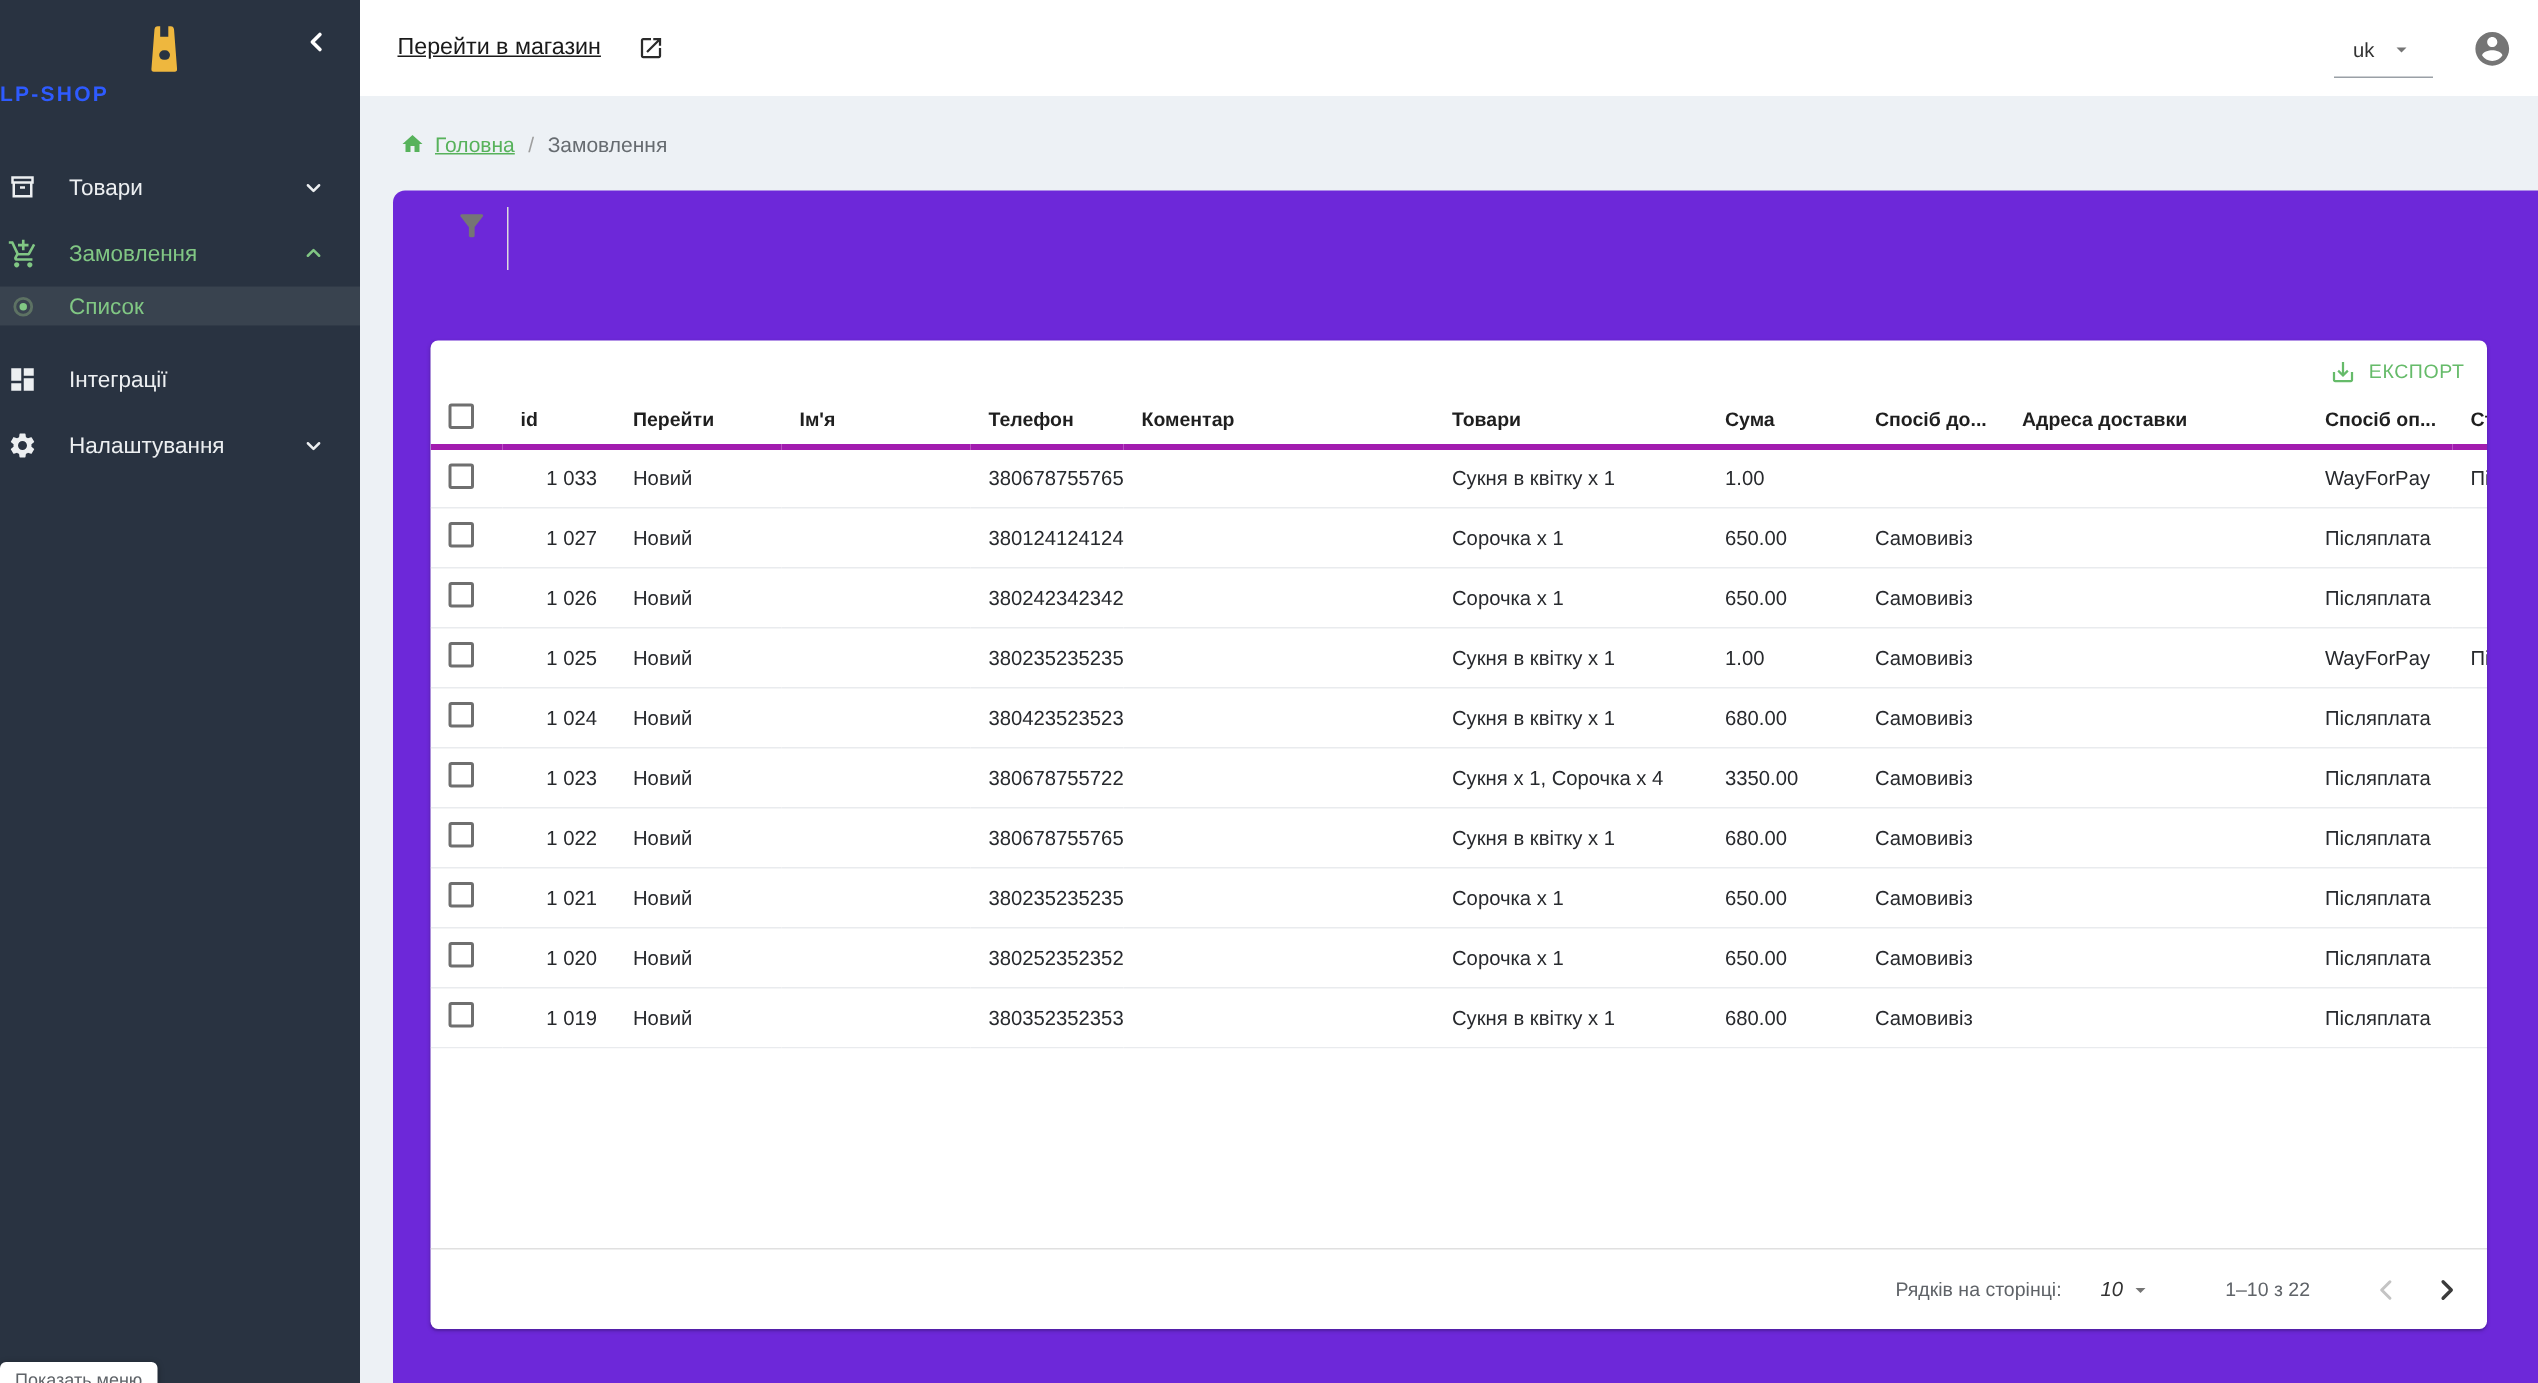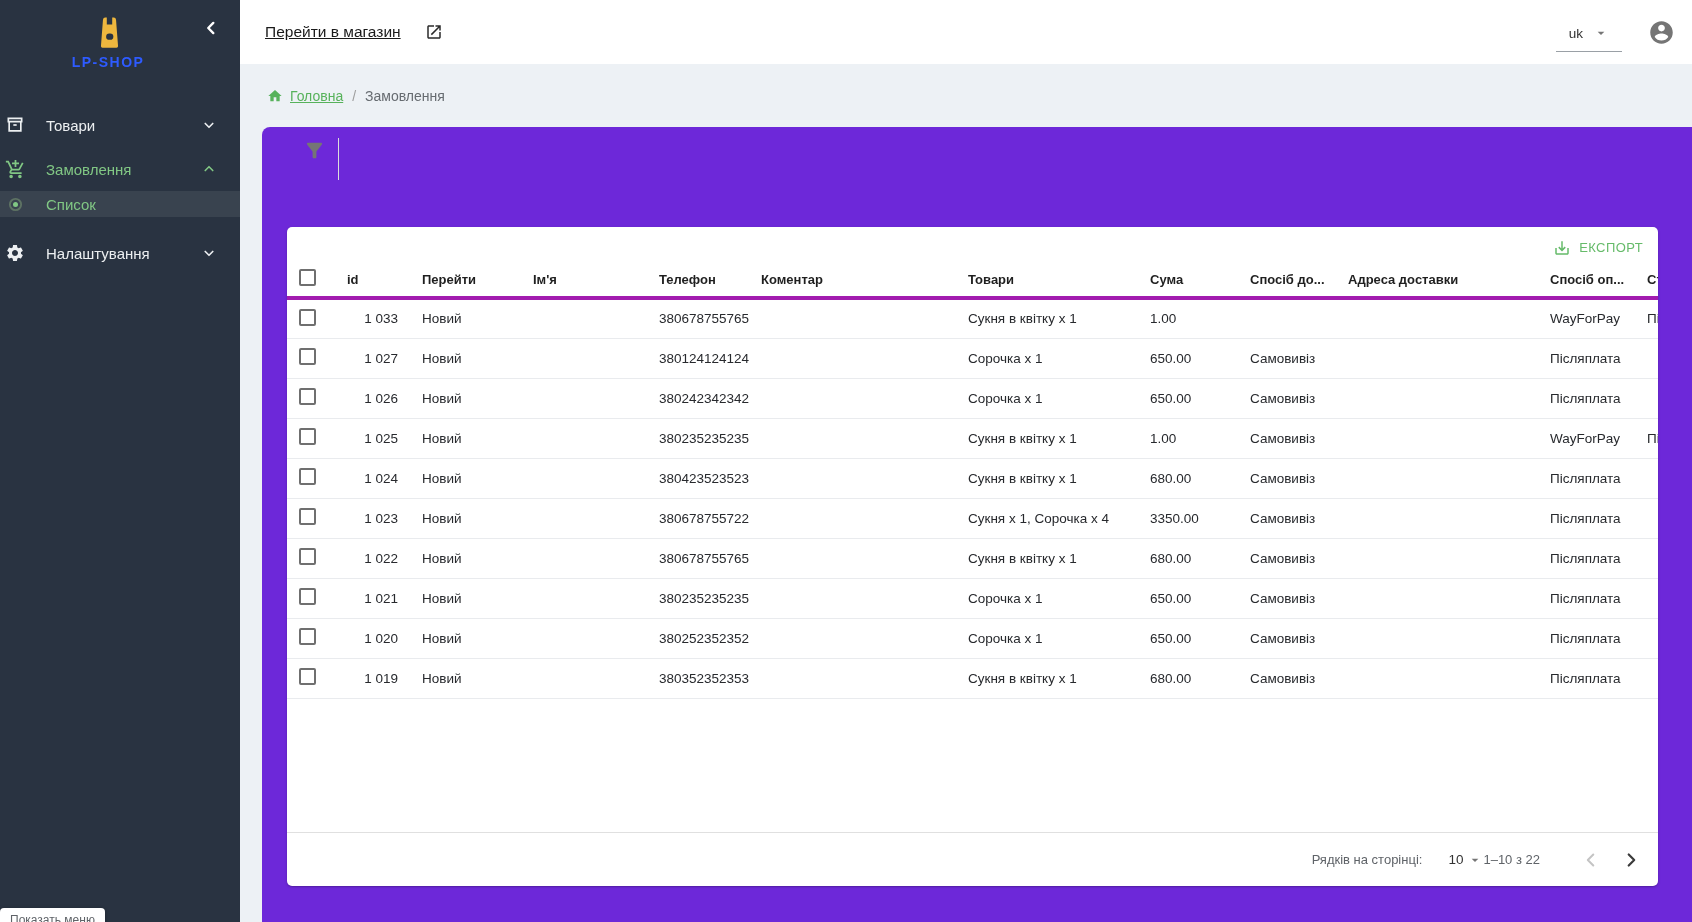--- a/index.html
+++ b/index.html
@@ -14,21 +14,21 @@
   svg { display:block; }
 
   
   .sidebar {
     position:absolute; left:0; top:0; width:240px; height:922px;
     background:#293341; z-index:5;
   }
   .logo-area { position:relative; height:100px; }
   .logo-bag { position:absolute; left:96px; top:16px; }
   .logo-text {
-    position:absolute; left:0; top:54px; width:216px; text-align:center;
+    position:absolute; left:0; top:54px; width:216px; text-align:left;
     color:#2e5bff; font-weight:bold; font-size:14px; letter-spacing:1.5px;
   }
   .collapse-btn { position:absolute; right:18px; top:16px; cursor:pointer; }
   .menu { position:absolute; left:0; top:103px; width:240px; }
   .menu-item {
     height:44px; display:flex; align-items:center;
     padding-left:4px; cursor:pointer;
   }
   .menu-item .mi-icon { width:22px; display:flex; justify-content:center; }
   .menu-item .mi-label { margin-left:20px; font-size:15px; color:#eceff1; flex:1; }
@@ -107,23 +107,23 @@
   .checkbox {
     width:17px; height:17px; border:2px solid #6f6f6f; border-radius:2px;
     display:inline-block; cursor:pointer; background:#fff;
   }
   .filler { flex:1; }
   .pagination {
     height:54px; border-top:1px solid #e0e0e0;
     display:flex; align-items:center; justify-content:flex-end;
   }
   .pg-label { font-size:13px; color:#5f6368; }
-  .pg-perpage { display:flex; align-items:center; gap:4px; margin-left:26px; cursor:pointer; }
+  .pg-perpage { display:flex; align-items:center; gap:4px; margin-left:26px; cursor:pointer;font-style:italic; }
   .pg-perpage-value { font-size:13.5px; color:#333; }
-  .pg-range { font-size:13px; color:#5f6368; }
+  .pg-range { font-size:13px; color:#5f6368; margin-left:48px; }
   .pg-prev { margin-left:40px; cursor:default; }
   .pg-next { margin-left:18px; margin-right:16px; cursor:pointer; }
 
   
   .menu-tooltip {
     position:absolute; left:0px; top:908px; z-index:10;
     background:#ffffff; border-radius:4px; padding:5px 10px 7px 10px;
     font-size:12px; color:#5f6368;
     box-shadow:0 1px 4px rgba(0,0,0,0.3);
     white-space:nowrap;
@@ -183,20 +183,28 @@
         <svg width="15" height="15" viewBox="0 0 24 24">
           <circle cx="12" cy="12" r="9" fill="none" stroke="#5d7263" stroke-width="3"></circle>
           <circle cx="12" cy="12" r="4" fill="#81c784"></circle>
         </svg>
       </span>
       <span class="mi-label">Список</span>
     </div>
 
     <div class="menu-group-gap"></div>
 
+    <div class="menu-item">
+      <span class="mi-icon">
+        <svg width="20" height="20" viewBox="0 0 24 24" fill="#eceff1">
+          <path d="M3 13h8V3H3v10zm0 8h8v-6H3v6zm10 0h8V11h-8v10zm0-18v6h8V3h-8z"></path>
+        </svg>
+      </span>
+      <span class="mi-label">Інтеграції</span>
+    </div>
 
     <div class="menu-item">
       <span class="mi-icon">
         <svg width="20" height="20" viewBox="0 0 24 24" fill="#eceff1">
           <path d="M19.14 12.94c.04-.3.06-.61.06-.94 0-.32-.02-.64-.07-.94l2.03-1.58c.18-.14.23-.41.12-.61l-1.92-3.32c-.12-.22-.37-.29-.59-.22l-2.39.96c-.5-.38-1.03-.7-1.62-.94l-.36-2.54c-.04-.24-.24-.41-.48-.41h-3.84c-.24 0-.43.17-.47.41l-.36 2.54c-.59.24-1.13.57-1.62.94l-2.39-.96c-.22-.08-.47 0-.59.22L2.74 8.87c-.12.21-.08.47.12.61l2.03 1.58c-.05.3-.09.63-.09.94s.02.64.07.94l-2.03 1.58c-.18.14-.23.41-.12.61l1.92 3.32c.12.22.37.29.59.22l2.39-.96c.5.38 1.03.7 1.62.94l.36 2.54c.05.24.24.41.48.41h3.84c.24 0 .44-.17.47-.41l.36-2.54c.59-.24 1.13-.56 1.62-.94l2.39.96c.22.08.47 0 .59-.22l1.92-3.32c.12-.22.07-.47-.12-.61l-2.01-1.58zM12 15.6c-1.98 0-3.6-1.62-3.6-3.6s1.62-3.6 3.6-3.6 3.6 1.62 3.6 3.6-1.62 3.6-3.6 3.6z"></path>
         </svg>
       </span>
       <span class="mi-label">Налаштування</span>
       <span class="mi-chevron">
         <svg width="18" height="18" viewBox="0 0 24 24">

